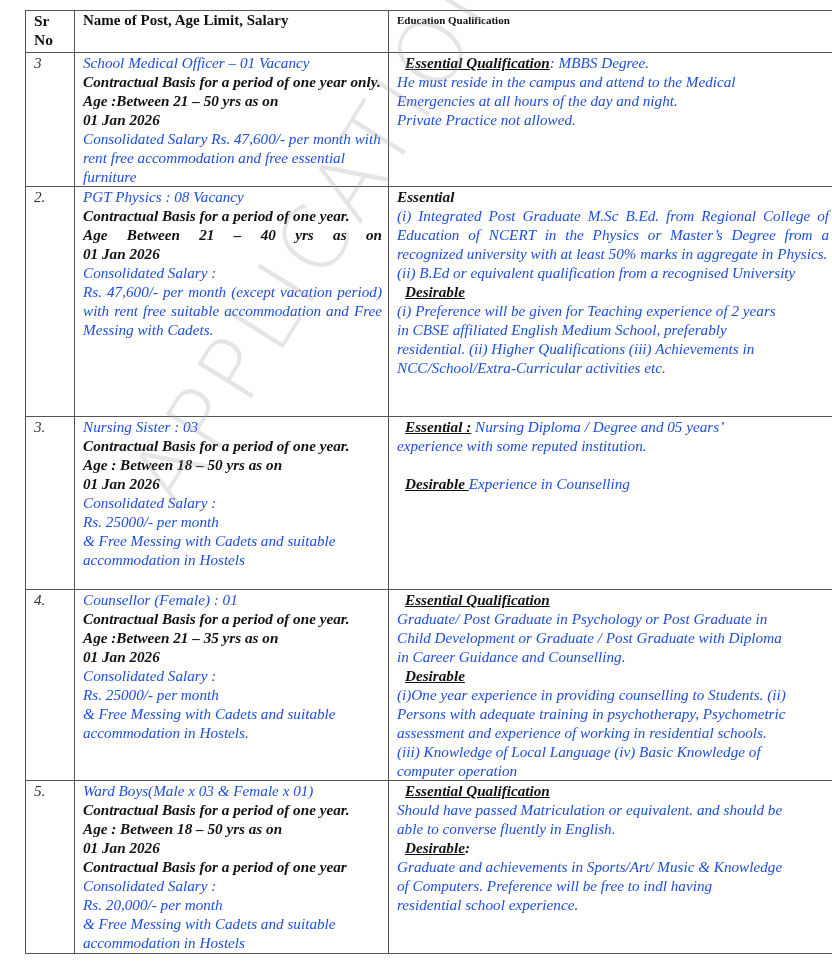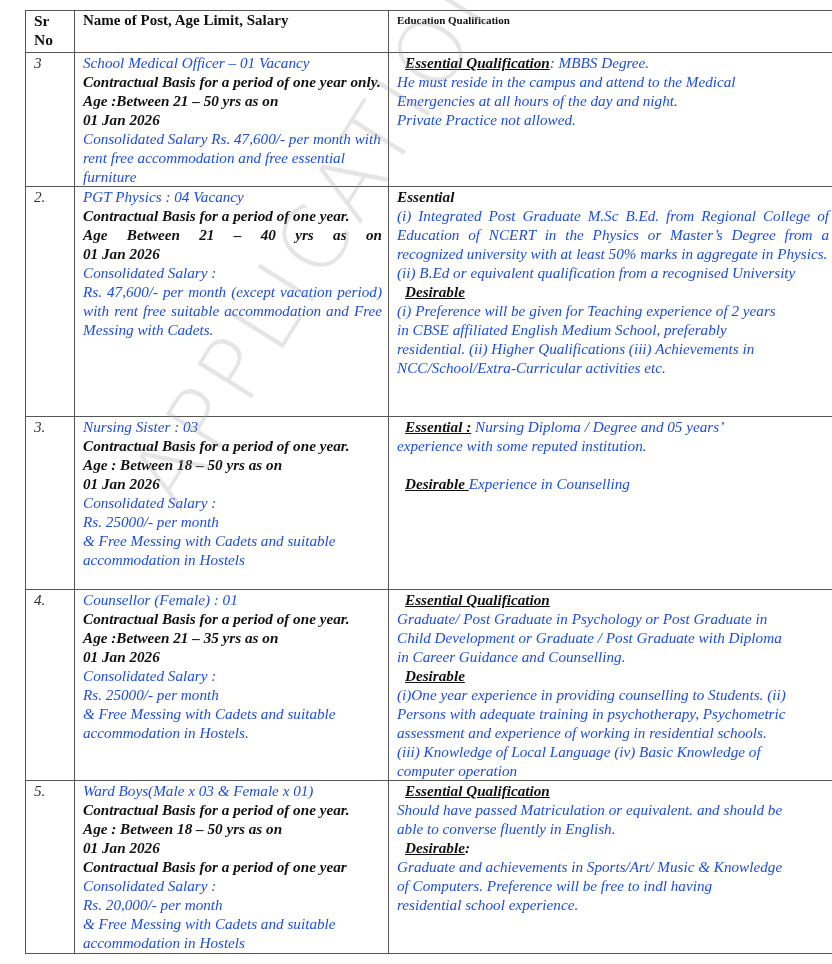--- a/index.html
+++ b/index.html
@@ -85,21 +85,21 @@
           <div><span class="bi ul">Essential Qualification</span><span class="it">: MBBS Degree.</span></div>
           <div class="it">He must reside in the campus and attend to the Medical</div>
           <div class="it">Emergencies at all hours of the day and night.</div>
           <div class="it">Private Practice not allowed.</div>
         </td>
       </tr>
 
       <tr class="r2">
         <td class="sr">2.</td>
         <td>
-          <div class="it">PGT Physics :  04 Vacancy</div>
+          <div class="it">PGT Physics :  08 Vacancy</div>
           <div class="bi">Contractual Basis for a period of one year.</div>
           <div class="bi just-all">Age  Between    21  –  40  yrs  as  on</div>
           <div class="bi">01 Jan 2026</div>
           <div class="it">Consolidated  Salary :</div>
           <div class="it just"> Rs. 47,600/- per month (except vacation period) with rent free suitable accommodation and Free Messing with Cadets.</div>
         </td>
         <td>
           <div class="bi">Essential</div>
           <div class="it just">(i) Integrated Post Graduate M.Sc B.Ed. from Regional College of Education of NCERT in the Physics or Master’s Degree from a recognized university with at least 50% marks in aggregate in Physics.</div>
           <div class="it just">(ii) B.Ed or equivalent qualification from a recognised University</div>

